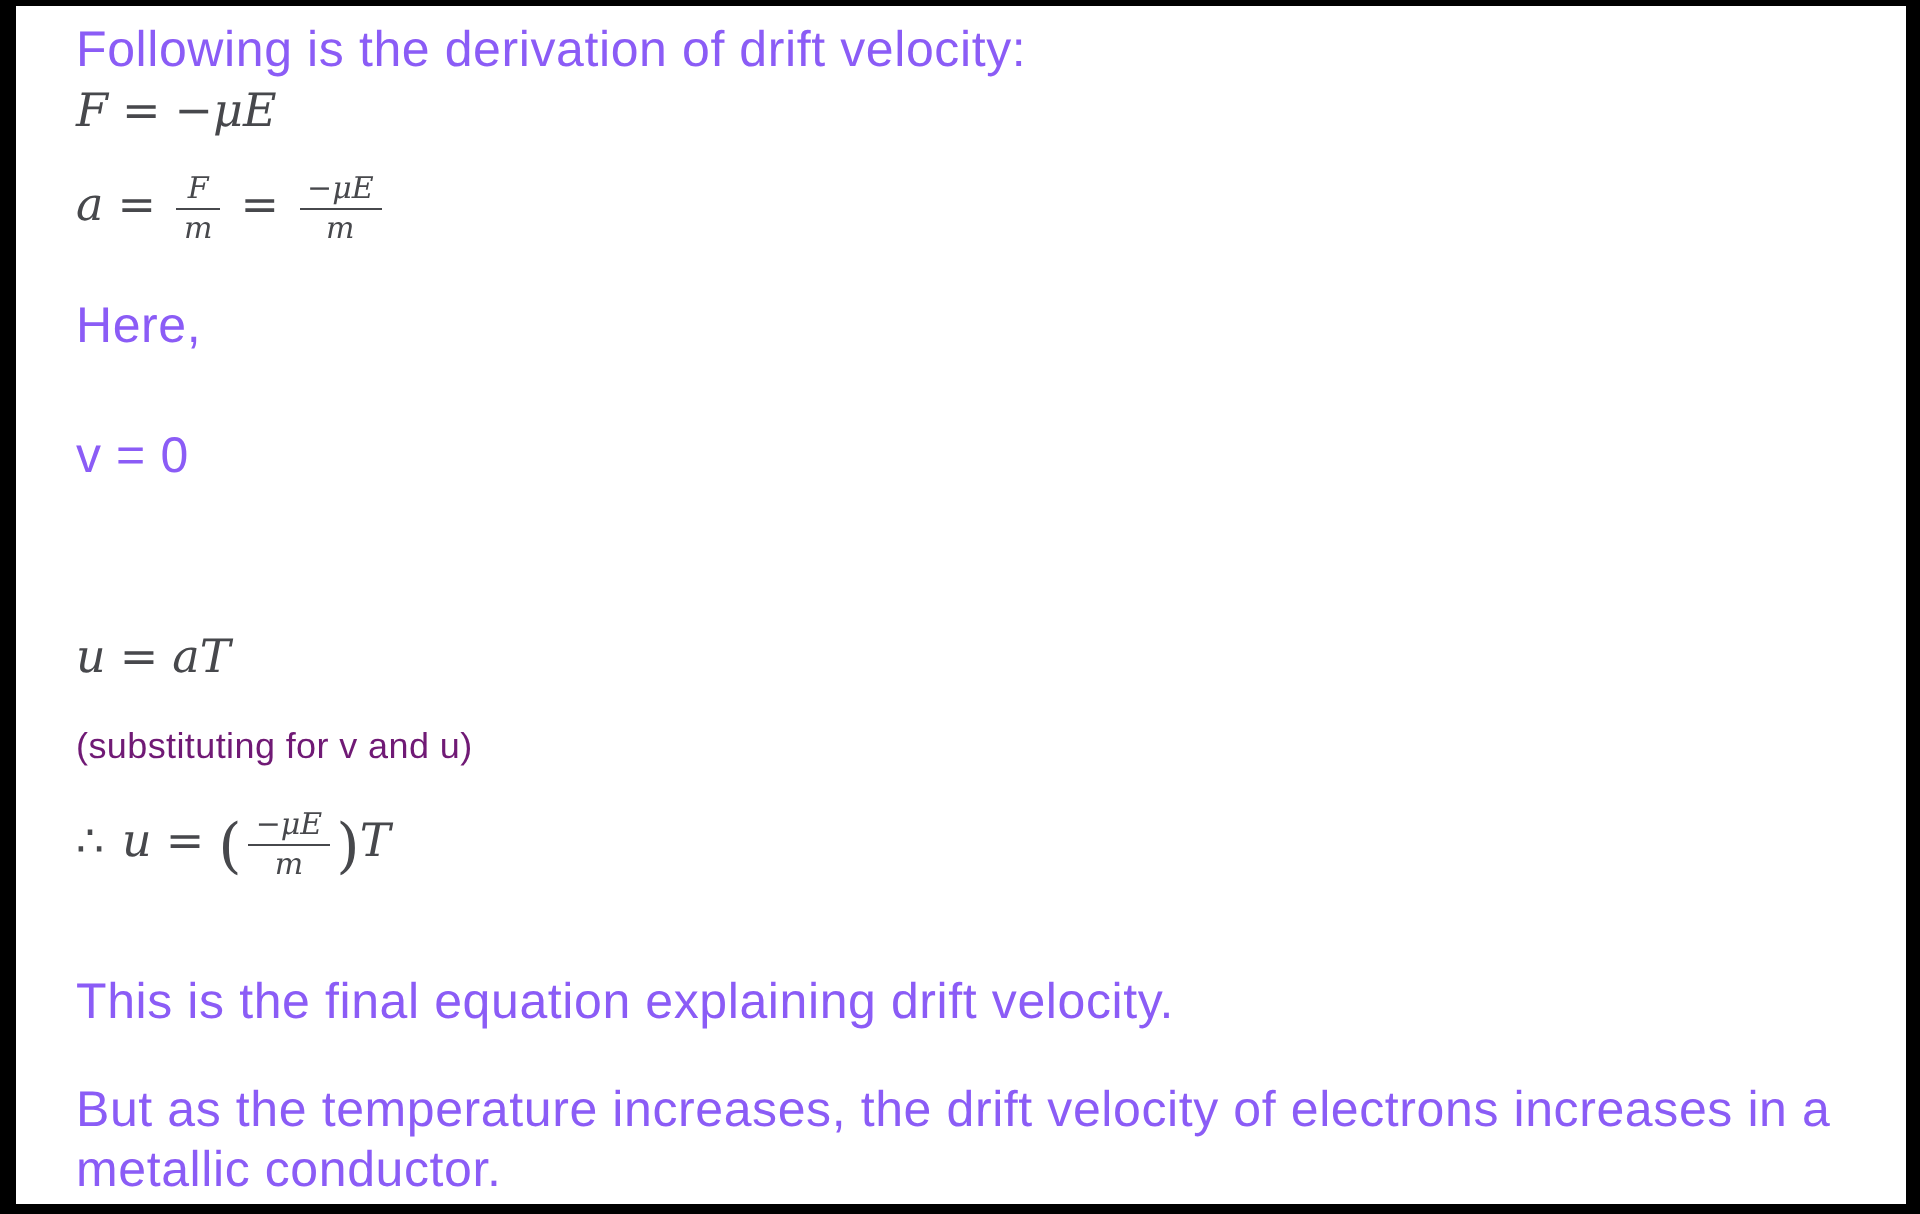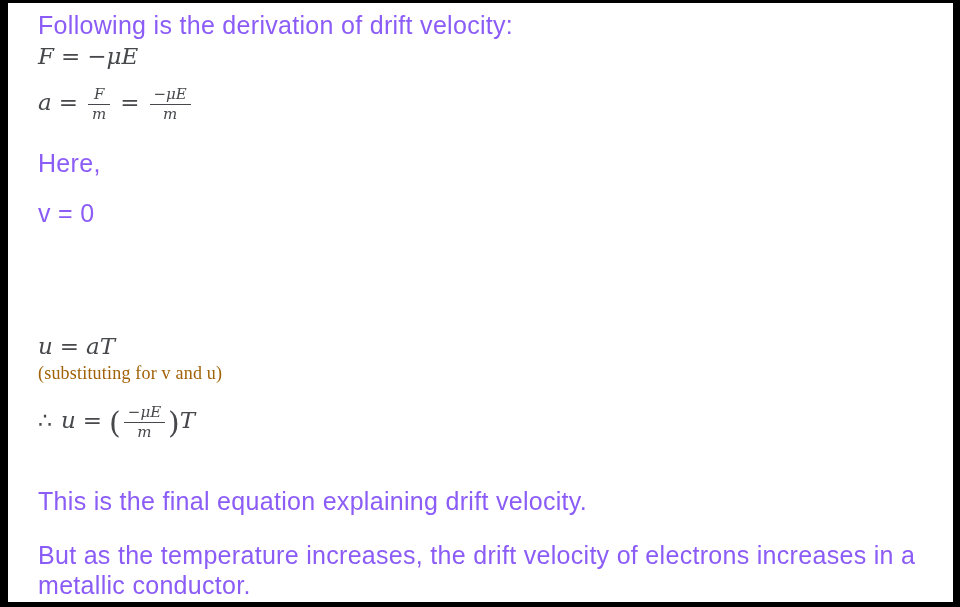--- a/index.html
+++ b/index.html
@@ -20,23 +20,22 @@
     font-size:25px;
     line-height:30px;
     letter-spacing:0.3px;
     color:#8b5cf6;
     margin:0;
   }
   .note {
     font-size:18px;
     line-height:26px;
     letter-spacing:0.2px;
-    color:#a16207;
+    color:#701a75;
     margin:0;
-    font-family:Liberation Serif, serif;
   }
   .math {
     font-family:"DejaVu Serif","Liberation Serif",serif;
     font-style:italic;
     font-size:23px;
     color:#47484c;
     white-space:nowrap;
   }
   .math .mo { font-style:normal; margin:0 7px; }
   .math .therefore { font-style:normal; margin-right:9px; font-size:22px; }
@@ -64,24 +63,24 @@
       <span>F</span><span class="mo">=</span><span>−μE</span>
     </div>
 
     <div class="blk math" style="top:83px;">
       <span>a</span><span class="mo">=</span><span class="frac"><span class="num">F</span><span class="den">m</span></span><span class="mo">=</span><span class="frac"><span class="num">−μE</span><span class="den">m</span></span>
     </div>
 
 
     <p class="blk body-text" style="top:145px;">Here,</p>
 
-    <p class="blk body-text" style="top:195px;">v = 0</p>
+    <p class="blk body-text" style="top:210px;">v = 0</p>
 
 
-    <div class="blk math" style="top:330px;">
+    <div class="blk math" style="top:313px;">
       <span>u</span><span class="mo">=</span><span>aT</span>
     </div>
 
     <p class="blk note" style="top:357px;">(substituting for v and u)</p>
 
     <div class="blk math" style="top:401px;">
       <span class="therefore">∴</span><span>u</span><span class="mo">=</span><span class="paren">(</span><span class="frac"><span class="num">−μE</span><span class="den">m</span></span><span class="paren">)</span><span>T</span>
     </div>
 
 

